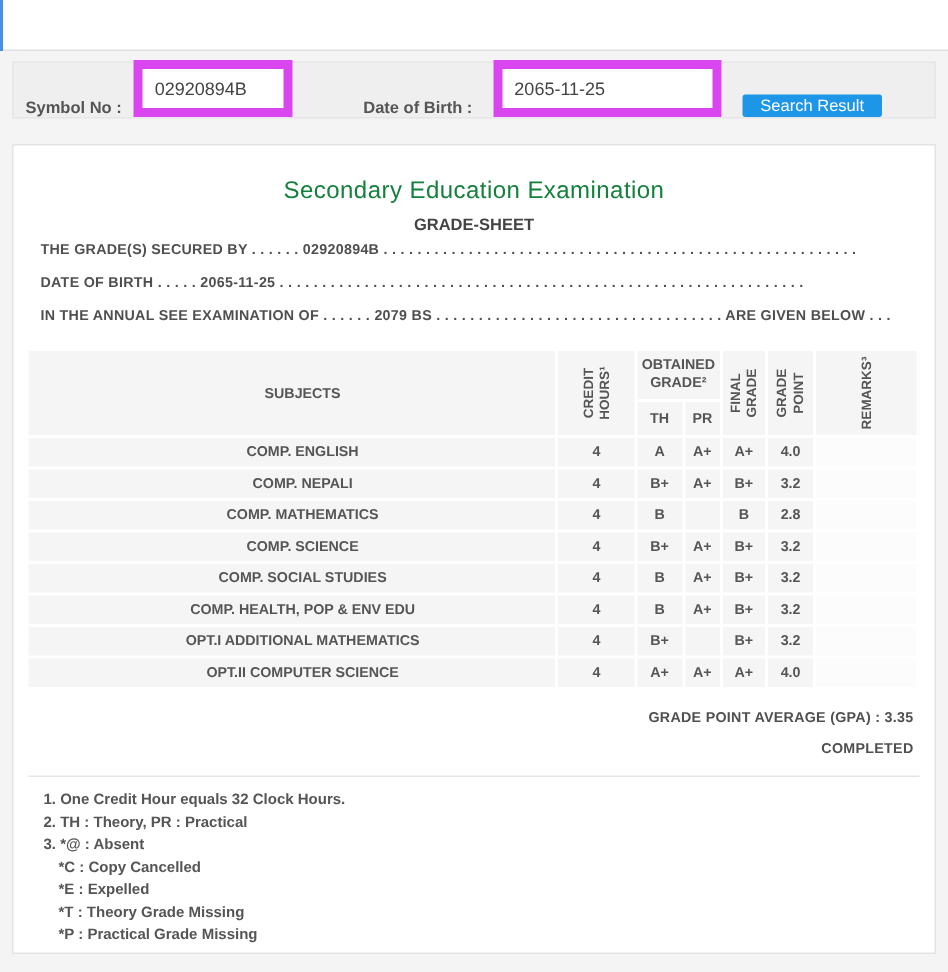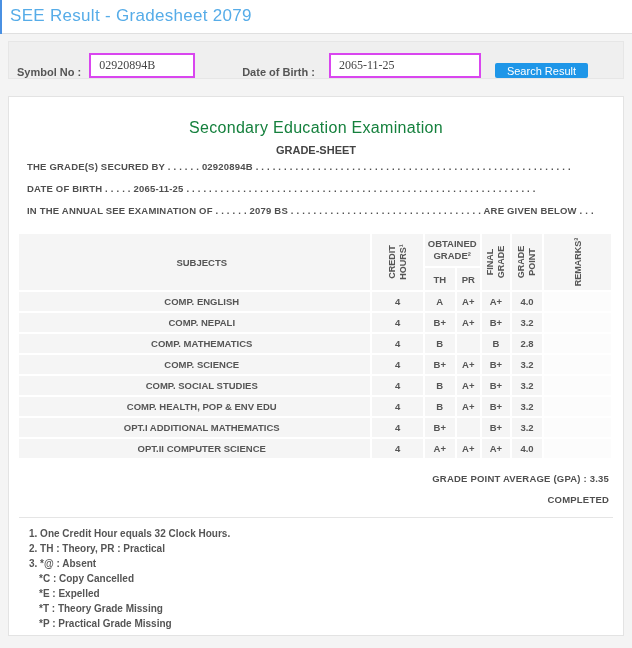--- a/index.html
+++ b/index.html
@@ -41,24 +41,24 @@
     align-items: flex-end;
     padding-left: 8px;
   }
   .search-bar label {
     font-size: 11px;
     font-weight: 700;
     color: #555;
     white-space: nowrap;
   }
   .search-bar input {
-    height: 25px;
-    border: 2px solid #d946ef;
+    height: 38px;
+    border: 6px solid #d946ef;
     background: #fff;
-    font-family: Liberation Serif, serif;
+    font-family: Liberation Sans, sans-serif;
     font-size: 12px;
     color: #444;
     padding: 0 8px;
     outline: none;
   }
   .input-symbol { width: 106px; margin-left: 8px; }
   .lbl-dob { margin-left: 47px; }
   .input-dob { width: 152px; margin-left: 14px; }
   .search-btn {
     margin-left: 14px;
@@ -168,21 +168,20 @@
     line-height: 15px;
     white-space: nowrap;
   }
   .footnote.sub { padding-left: 10px; }
 </style>
 </head>
 <body>
 
 <div class="page-header">
   <div class="accent-stripe"></div>
-  <div class="page-title">SEE Result - Gradesheet 2079</div>
 </div>
 
 <div class="search-bar">
   <label class="lbl-symbol">Symbol No :</label>
   <input class="input-symbol" type="text" value="02920894B" style="">
   <label class="lbl-dob">Date of Birth :</label>
   <input class="input-dob" type="text" value="2065-11-25" style="">
   <button class="search-btn">Search Result</button>
 </div>
 

